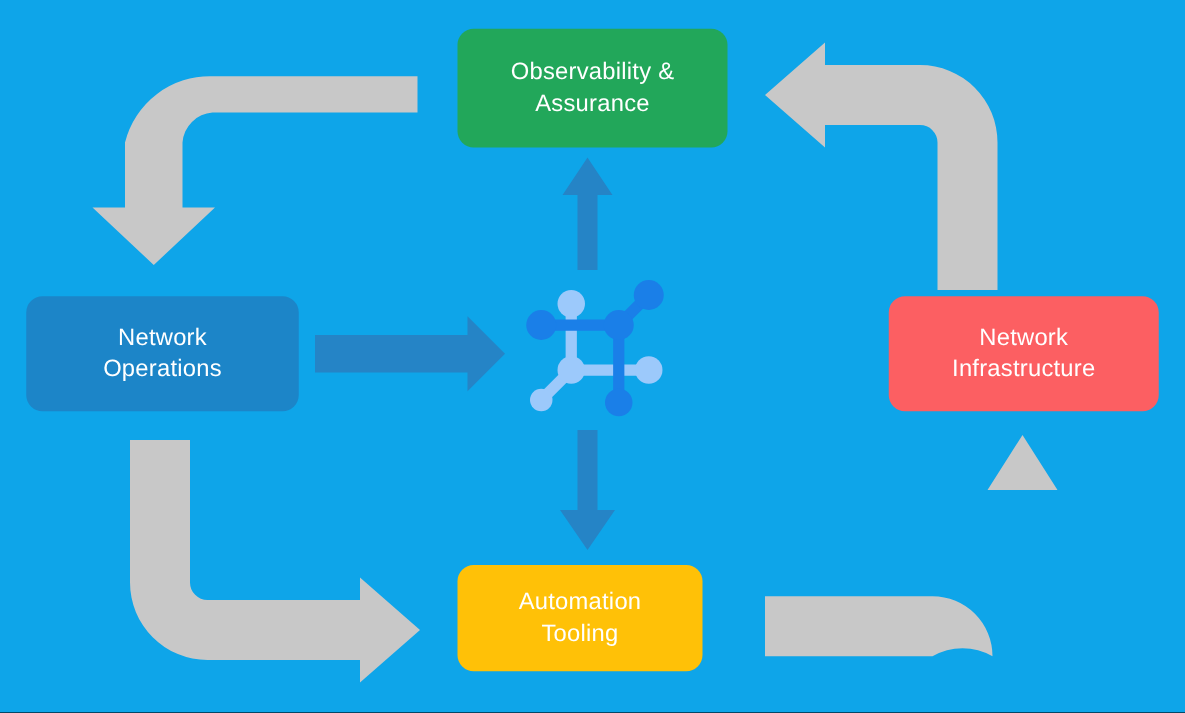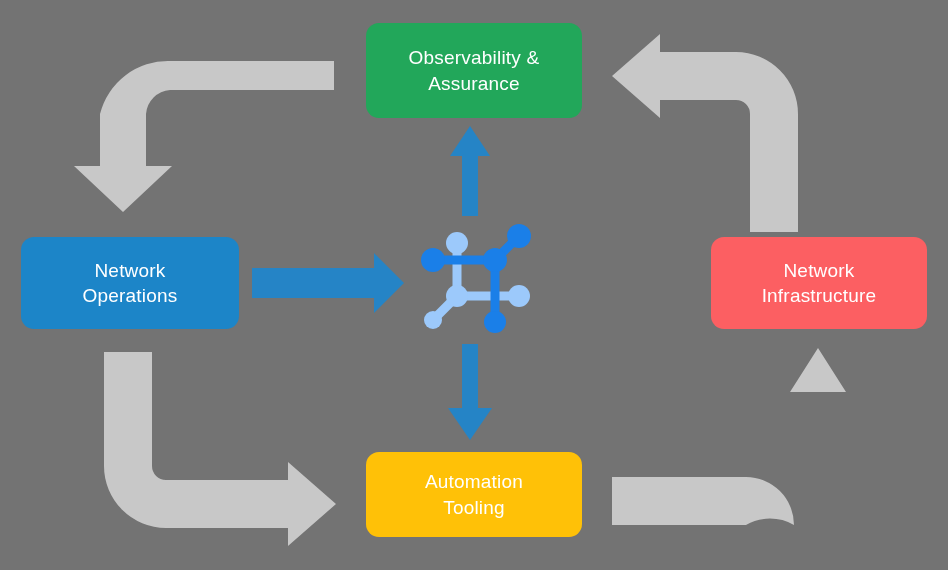--- a/index.html
+++ b/index.html
@@ -40,36 +40,36 @@
   }
   #box-network-operations {
     left: 21px; top: 237px; width: 218px; height: 92px;
     background: #1c85c8;
   }
   #box-network-infrastructure {
     left: 711px; top: 237px; width: 216px; height: 92px;
     background: #fc5f62;
   }
   #box-automation-tooling {
-    left: 366px; top: 452px; width: 216px; height: 85px;
+    left: 366px; top: 452px; width: 196px; height: 85px;
     background: #ffc107;
   }
   .svg-layer {
     position: absolute;
     left: 0; top: 0;
     width: 948px;
     height: 570px;
     pointer-events: none;
   }
   .svg-layer * { pointer-events: auto; }
 </style>
 </head>
 <body style="background: rgb(0, 0, 0);">
 
-<div id="canvas" style="background: #737373;">
+<div id="canvas" style="background: #0ea5e9;">
 
   <svg class="svg-layer" viewBox="0 0 948 570" width="948" height="570">
 
     <path fill="#c8c8c8" d="M 334,61 L 334,90 L 170,90
              A 26,26 0 0 0 146,114
              L 146,166 L 172,166 L 123,212 L 74,166 L 100,166
              L 100,114
              A 70,70 0 0 1 170,61 Z"></path>
 
     <path fill="#c8c8c8" d="M 801,230 L 801,115

